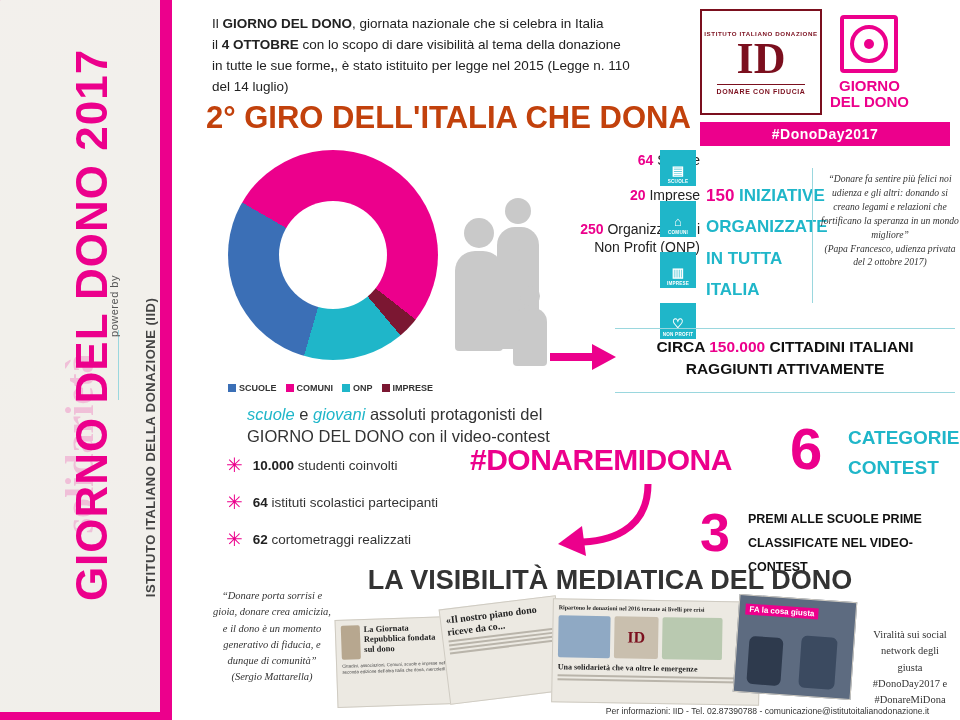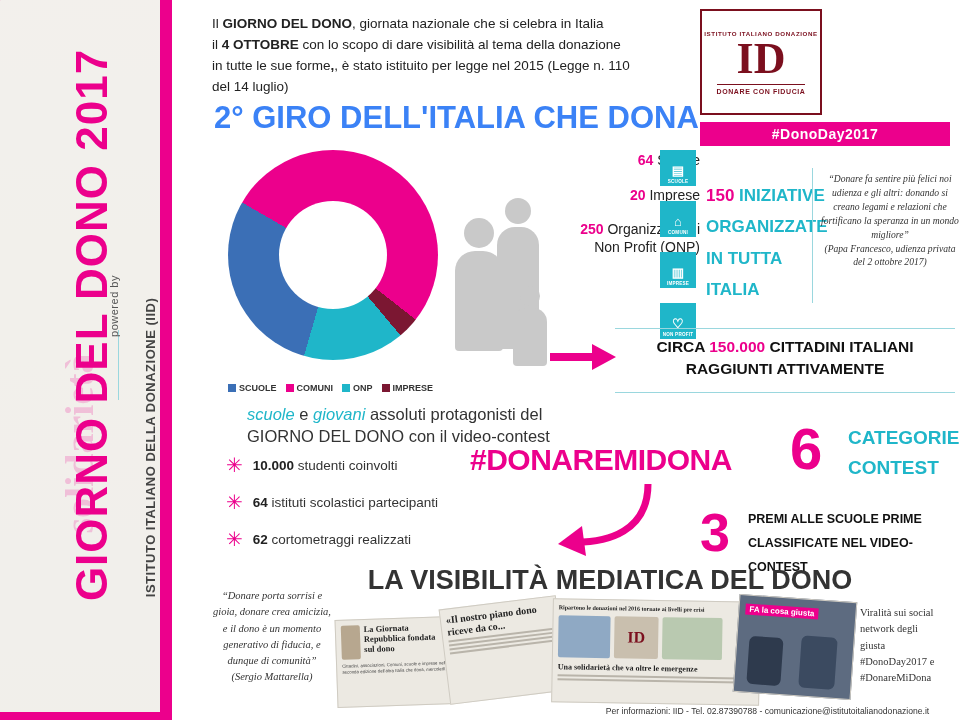--- a/index.html
+++ b/index.html
@@ -94,22 +94,22 @@
   }
   .gdd-txt{font-size:15px;font-weight:bold;color:#ec008c;line-height:1.05;margin-top:5px;text-align:center;}
   .hashtag-bar{
     position:absolute;left:700px;top:122px;width:250px;height:24px;
     background:#ec008c;color:#fff;font-size:14px;font-weight:bold;
     display:flex;align-items:center;justify-content:center;letter-spacing:.5px;
   }
 
   
   .giro-title{
-    position:absolute;left:214px;top:100px;
-    font-size:31px;font-weight:bold;color:#3b82f6;letter-spacing:0px;
+    position:absolute;left:206px;top:100px;
+    font-size:31px;font-weight:bold;color:#c2410c;letter-spacing:0px;
   }
 
   
   .donut-wrap{position:absolute;left:228px;top:150px;width:230px;height:230px;}
   .donut{
     width:210px;height:210px;border-radius:50%;
     background:conic-gradient(
       #ec008c 0deg 128deg,
       #7b1732 128deg 140deg,
       #1fb6c9 140deg 196deg,
@@ -215,23 +215,23 @@
   }
 
   
   .press{position:absolute;left:336px;top:596px;width:520px;height:110px;}
   .clip{position:absolute;background:#ece9e2;border:1px solid #cfcbc2;overflow:hidden;}
   .clip .hl{font-family:"Liberation Serif", serif;font-weight:bold;color:#222;}
   .clip .lines{margin-top:3px;}
   .clip .ln{height:2px;background:#b9b4aa;margin:2px 0;}
 
   .viral{
-    position:absolute;left:860px;top:605px;width:100px;
+    position:absolute;left:860px;top:627px;width:100px;
     font-family:"Liberation Serif", serif;font-size:10.5px;
-    color:#333;text-align:left;line-height:1.55;
+    color:#333;text-align:center;line-height:1.55;
   }
   .footer{
     position:absolute;left:575px;top:706px;width:385px;
     font-size:8.6px;color:#333;text-align:center;
   }
   .bottom-band{position:absolute;left:0;top:712px;width:172px;height:8px;background:#ec008c;}
 </style>
 </head>
 <body>
 
@@ -254,20 +254,27 @@
     <span>il </span><b>4 OTTOBRE</b><span> con lo scopo di dare visibilità al tema della donazione</span><br>
     <span>in tutte le sue forme</span><b>,</b><span>, è stato istituito per legge nel 2015 (Legge n. 110</span><br>
     <span>del 14 luglio)</span>
   </div>
 
   <div class="logo-box">
     <div class="logo-iid">
       <div class="top">ISTITUTO ITALIANO DONAZIONE</div>
       <div class="mid">ID</div>
       <div class="bot">DONARE CON FIDUCIA</div>
+    </div>
+    <div class="logo-gdd">
+      <div class="gdd-mark"></div>
+      <div class="gdd-txt">
+        <span>GIORNO</span><br>
+        <span>DEL DONO</span>
+      </div>
     </div>
   </div>
   <div class="hashtag-bar">#DonoDay2017</div>
 
   <div class="giro-title">2° GIRO DELL'ITALIA CHE DONA</div>
 
   <div class="donut-wrap">
     <div class="donut"></div>
   </div>
   <div class="legend">

